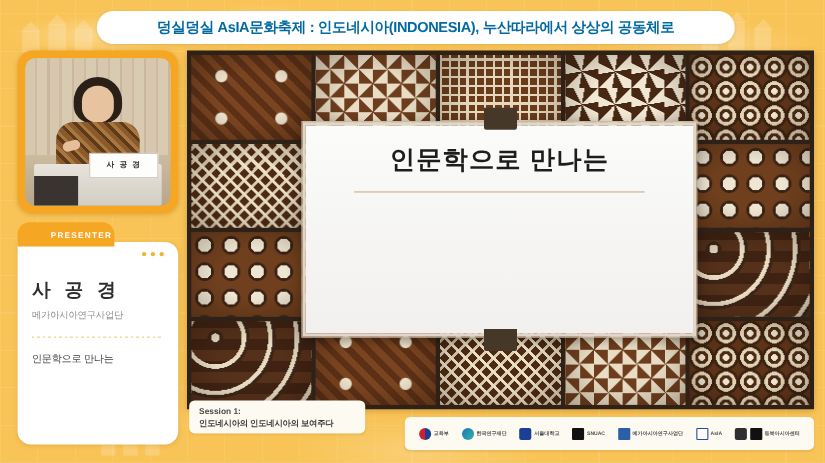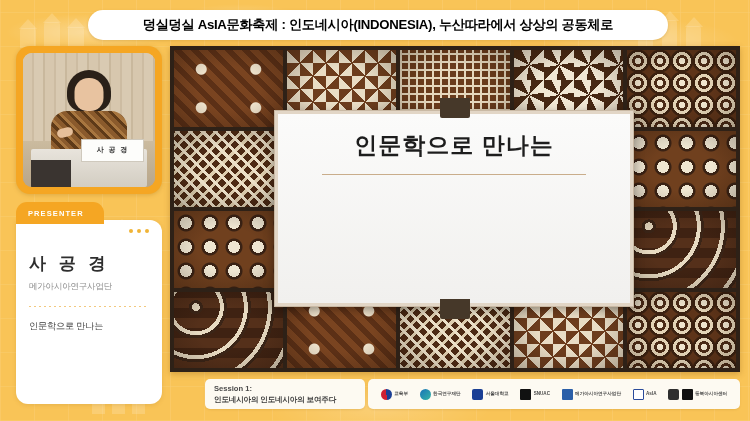--- a/index.html
+++ b/index.html
@@ -52,21 +52,21 @@
   .title-bar {
     position: absolute; left: 88px; top: 10px;
     width: 580px; height: 30px;
     background: #ffffff;
     border-radius: 16px;
     display: flex; align-items: center; justify-content: center;
     box-shadow: 0 1px 3px rgba(150,100,20,.22);
     z-index: 6;
   }
   .title-bar .t {
-    font-size: 13.2px; font-weight: bold; color: #000000;
+    font-size: 13.2px; font-weight: bold; color: #0369a1;
     letter-spacing: -.3px; white-space: nowrap;
   }
 
   
   .left-col {
     position: absolute; left: 8px; top: 46px;
     width: 160px; height: 366px;
     z-index: 5;
   }
   .video-card {
@@ -149,22 +149,23 @@
   
   .presenter-wrap {
     position: absolute; left: 8px; top: 156px;
     width: 146px; height: 202px;
   }
   .presenter-tab {
     position: absolute; left: 0; top: 0;
     width: 88px; height: 22px;
     background: #f5a623;
     border-radius: 11px 11px 0 0;
-    display: flex; align-items: center; padding-left: 12px;
+    display: flex; align-items: center; padding-left: 28px;
     z-index: 2;
+    justify-content: center;
   }
   .presenter-tab span {
     font-size: 7.5px; font-weight: bold; color: #ffffff; letter-spacing: 1.1px;
   }
   .presenter-card {
     position: absolute; left: 0; top: 18px;
     width: 146px; height: 184px;
     background: #ffffff;
     border-radius: 0 12px 12px 12px;
     box-shadow: 0 1px 4px rgba(150,100,20,.18);
@@ -287,28 +288,27 @@
   .clip {
     position: absolute; left: 50%; transform: translateX(-50%);
     width: 30px; height: 20px; background: #463829;
     z-index: 4;
   }
   .clip.top { top: 52px; border-radius: 0 0 2px 2px; }
   .clip.bottom { top: 253px; border-radius: 0 0 2px 2px; }
 
   
   .session-box {
-    position: absolute; left: 172px; top: 379px;
+    position: absolute; left: 172px; top: 364px;
     width: 160px; height: 30px;
     background: #fdfaf2;
     border-radius: 5px;
     padding: 5px 9px;
     z-index: 6;
     box-shadow: 0 1px 2px rgba(150,100,20,.15);
-    margin-left: 33px;
   }
   .session-box .s1 { font-size: 7.6px; font-weight: bold; color: #4a4a4a; }
   .session-box .s2 { font-size: 7.6px; font-weight: bold; color: #3a3a3a; margin-top: 2px; letter-spacing: -.2px; }
 
   .logo-bar {
     position: absolute; left: 368px; top: 379px;
     width: 372px; height: 30px;
     background: #fdfaf2;
     border-radius: 5px;
     display: flex; align-items: center; justify-content: space-around;

